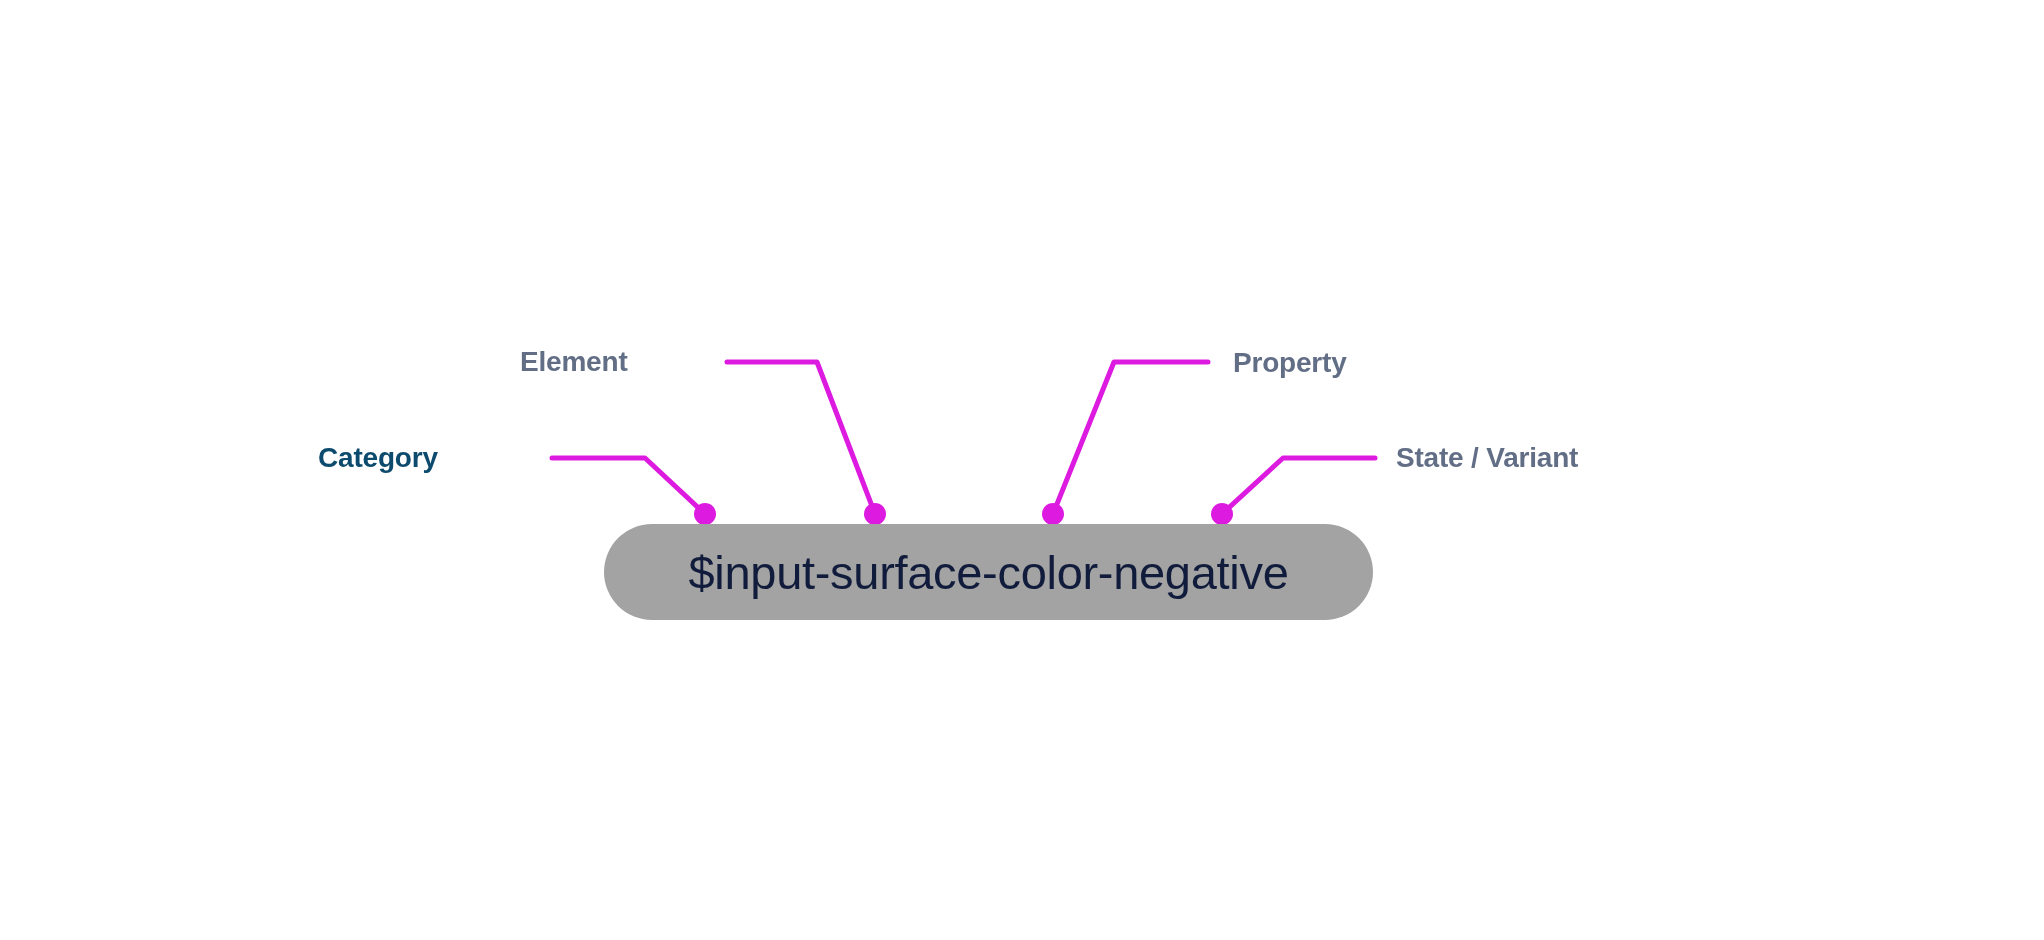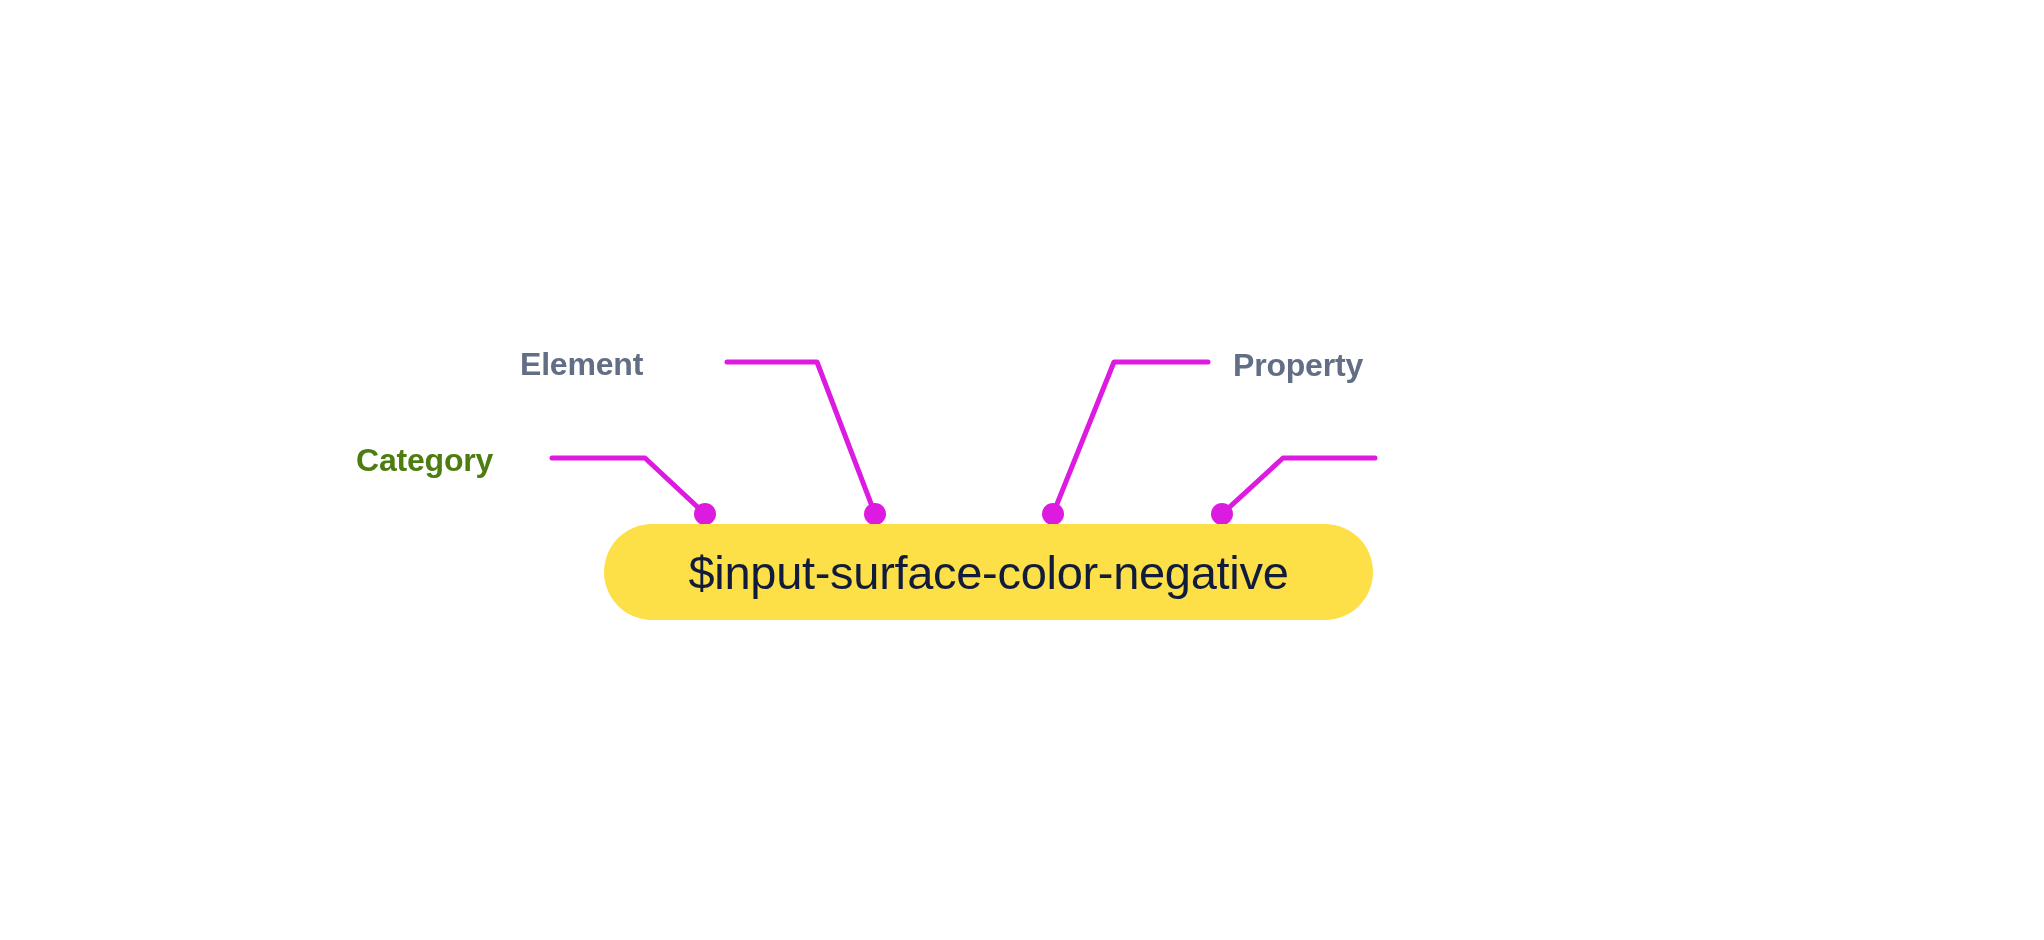--- a/index.html
+++ b/index.html
@@ -24,21 +24,21 @@
     position: absolute;
     left: 0;
     top: 0;
     width: 2044px;
     height: 940px;
     pointer-events: none;
   }
   .annotation-label {
     position: absolute;
     font-family: "Liberation Sans", sans-serif;
-    font-size: 32px;
+    font-size: 28px;
     font-weight: 700;
     color: #616e85;
     letter-spacing: -0.2px;
     white-space: nowrap;
     line-height: 1;
   }
   .annotation-label.align-right {
     text-align: right;
   }
   #token-pill {
@@ -77,24 +77,25 @@
       <path stroke="#dd1ae0" d="M1222,514 L1283,458 L1375,458"></path>
     </g>
     <g stroke="none">
       <circle r="11" fill="#dd1ae0" cx="705" cy="514"></circle>
       <circle r="11" fill="#dd1ae0" cx="875" cy="514"></circle>
       <circle r="11" fill="#dd1ae0" cx="1053" cy="514"></circle>
       <circle r="11" fill="#dd1ae0" cx="1222" cy="514"></circle>
     </g>
   </svg>
 
-  <div class="annotation-label align-right" style="top: 444px; left: 318px; color: #4d7c0f; margin-left: 38px;">Category</div>
+  <div class="annotation-label align-right" style="top: 444px; left: 318px; color: #0c4a6e;">Category</div>
 
   <div class="annotation-label align-right" style="top: 348px; left: 520px; color: rgb(97, 110, 133);">Element</div>
 
   <div class="annotation-label" style="top: 349px; left: 1233px; color: rgb(97, 110, 133);">Property</div>
 
+  <div class="annotation-label" style="top: 444px; left: 1396px; color: rgb(97, 110, 133);">State / Variant</div>
 
-  <div id="token-pill" style="background: #fde047;">
+  <div id="token-pill" style="background: #a3a3a3;">
     <span id="token-name" style="color: rgb(17, 27, 59);">$input-surface-color-negative</span>
   </div>
 
 </div>
 
 </body></html>

